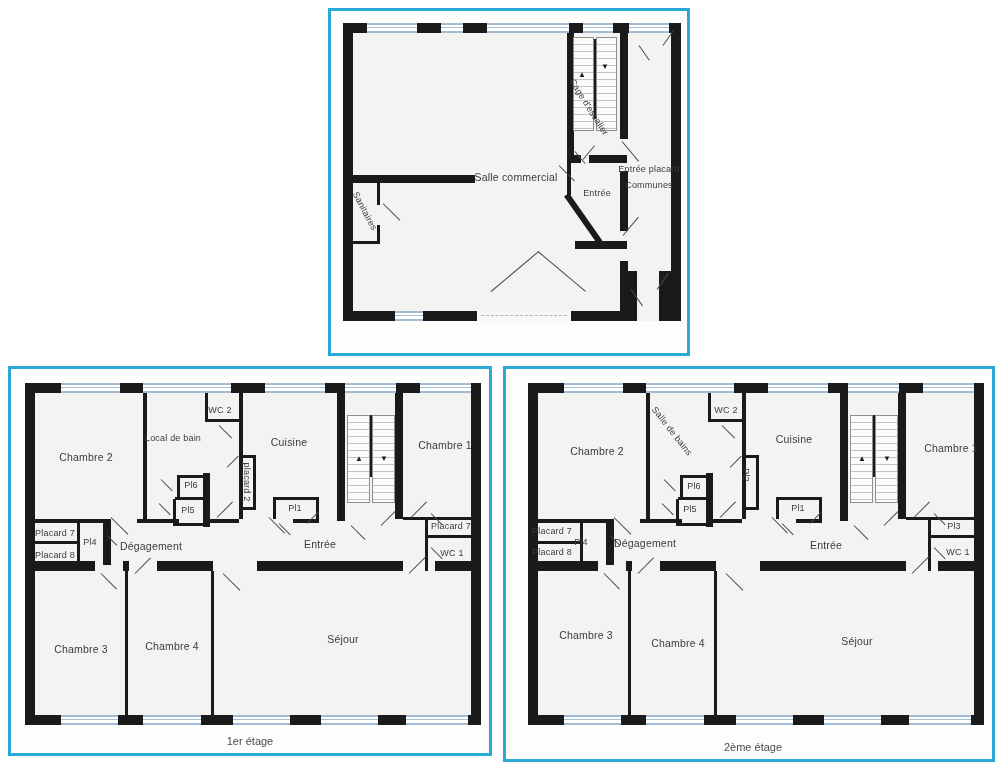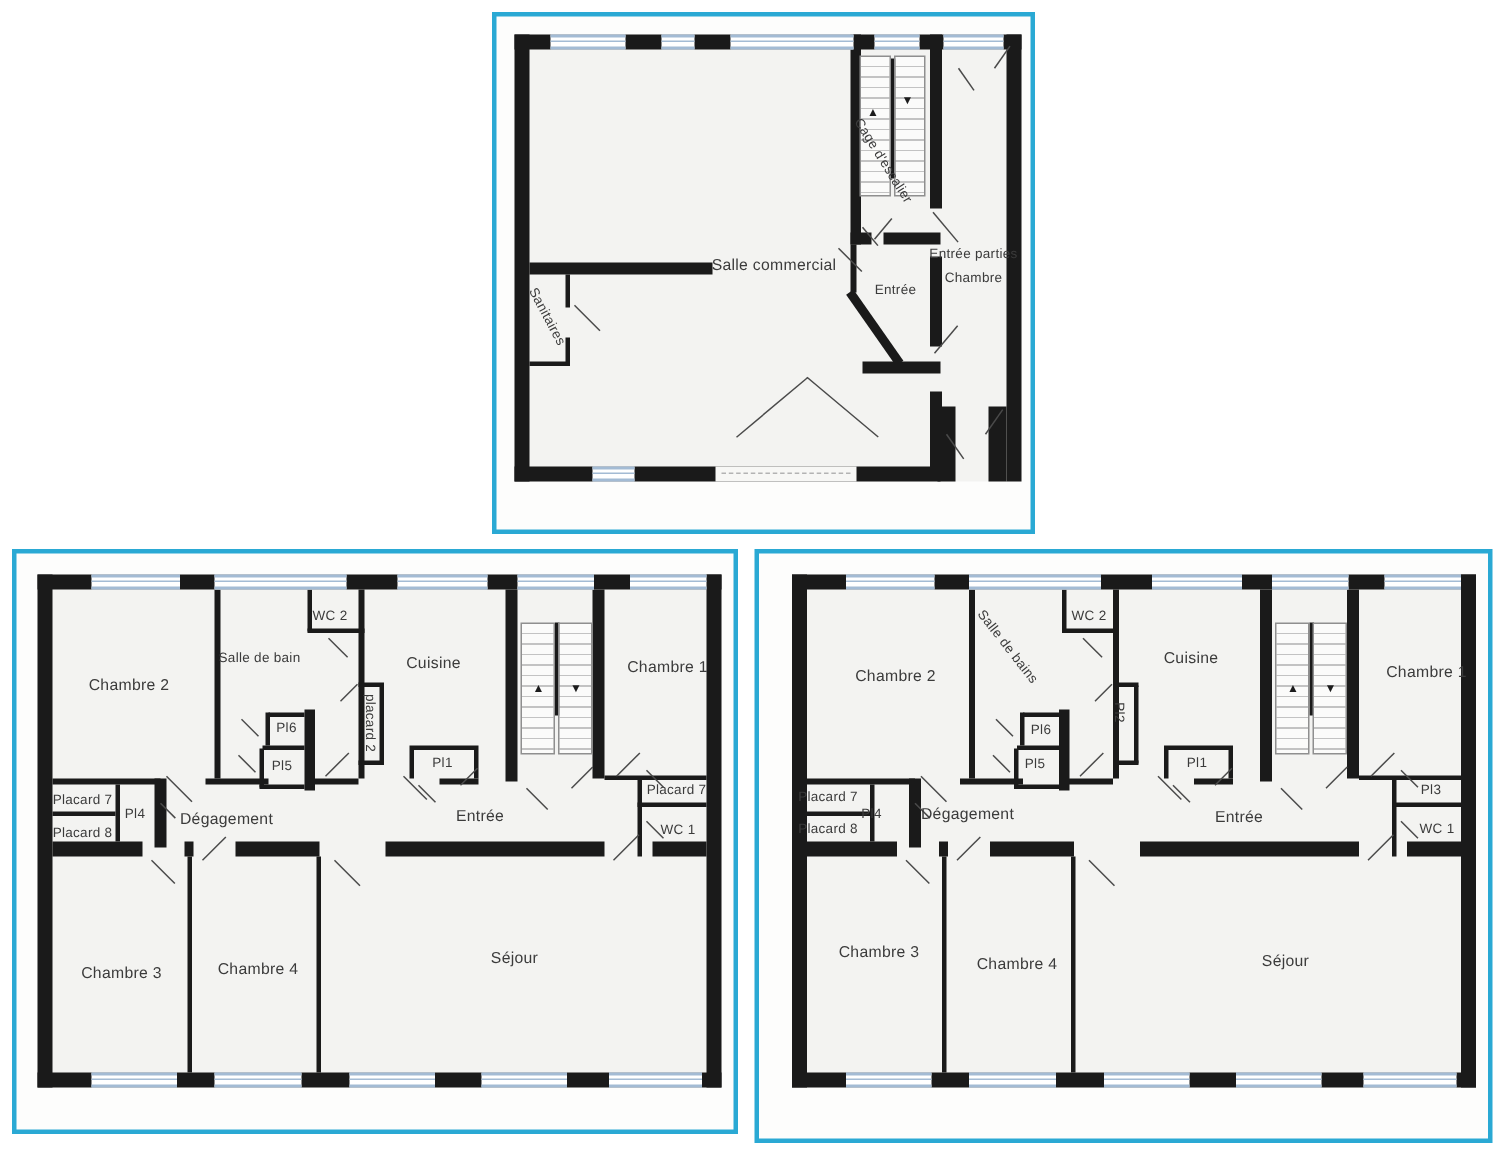--- a/index.html
+++ b/index.html
@@ -75,22 +75,22 @@
         <i class="door" style="left: 300px; top: 278px; width: 20px; height: 0px; transform: rotate(55deg);"></i>
         <i class="door" style="left: 326px; top: 278px; width: 20px; height: 0px; transform: rotate(-55deg);"></i>
         <i class="door" style="left: 160px; top: 280px; width: 62px; height: 0px; transform: rotate(-40deg);"></i>
         <i class="door" style="left: 207px; top: 240px; width: 62px; height: 0px; transform: rotate(40deg);"></i>
         <span class="arr" style="left: 251px; top: 64px;">▲</span>
         <span class="arr" style="left: 274px; top: 56px;">▼</span>
         <span class="lbl" style="left: 185px; top: 166px;">Salle commercial</span>
         <span class="lbl sm" style="left: 34px; top: 200px; transform: translate(-50%, -50%) rotate(62deg);">Sanitaires</span>
         <span class="lbl sm" style="left: 266px; top: 182px;">Entrée</span>
         <span class="lbl sm" style="left: 258px; top: 96px; transform: translate(-50%, -50%) rotate(58deg);">Cage d'escalier</span>
-        <span class="lbl sm" style="left: 318px; top: 158px;">Entrée parties</span>
-        <span class="lbl sm" style="left: 318px; top: 174px;">Chambre</span>
+        <span class="lbl sm" style="left: 318px; top: 158px;">Entrée placard</span>
+        <span class="lbl sm" style="left: 318px; top: 174px;">Communes</span>
       </div>
   </section>
   <section class="frame" id="p2">
     <div class="inner">
         <i class="floor" style="left: 14px; top: 14px; width: 456px; height: 342px;"></i>
         <i class="w" style="left: 14px; top: 14px; width: 456px; height: 10px;"></i>
         <i class="w" style="left: 14px; top: 14px; width: 10px; height: 342px;"></i>
         <i class="w" style="left: 460px; top: 14px; width: 10px; height: 342px;"></i>
         <i class="w" style="left: 14px; top: 346px; width: 456px; height: 10px;"></i>
         <i class="w" style="left: 132px; top: 24px; width: 4px; height: 126px;"></i>
@@ -156,38 +156,39 @@
         <i class="door" style="left: 420px; top: 144px; width: 16px; height: 0px; transform: rotate(45deg);"></i>
         <i class="door" style="left: 420px; top: 178px; width: 16px; height: 0px; transform: rotate(45deg);"></i>
         <i class="door" style="left: 90px; top: 204px; width: 22px; height: 0px; transform: rotate(45deg);"></i>
         <i class="door" style="left: 124px; top: 204px; width: 22px; height: 0px; transform: rotate(-45deg);"></i>
         <i class="door" style="left: 212px; top: 204px; width: 24px; height: 0px; transform: rotate(45deg);"></i>
         <i class="door" style="left: 398px; top: 204px; width: 24px; height: 0px; transform: rotate(-45deg);"></i>
         <i class="door" style="left: 96px; top: 166px; width: 14px; height: 0px; transform: rotate(45deg);"></i>
         <span class="arr" style="left: 348px; top: 90px;">▲</span>
         <span class="arr" style="left: 373px; top: 90px;">▼</span>
         <span class="lbl" style="left: 75px; top: 88px;">Chambre 2</span>
-        <span class="lbl sm" style="left: 162px; top: 69px;">Salle de bain</span>
+        <span class="lbl sm" style="left: 162px; top: 69px;">Local de bain</span>
         <span class="lbl sm" style="left: 209px; top: 41px;">WC 2</span>
         <span class="lbl" style="left: 278px; top: 73px;">Cuisine</span>
         <span class="lbl" style="left: 434px; top: 76px;">Chambre 1</span>
         <span class="lbl sm" style="left: 180px; top: 116px;">Pl6</span>
         <span class="lbl sm" style="left: 177px; top: 141px;">Pl5</span>
         <span class="lbl sm" style="left: 236px; top: 113px; transform: translate(-50%, -50%) rotate(90deg);">placard 2</span>
         <span class="lbl sm" style="left: 284px; top: 139px;">Pl1</span>
         <span class="lbl sm" style="left: 440px; top: 157px;">Placard 7</span>
         <span class="lbl sm" style="left: 441px; top: 184px;">WC 1</span>
         <span class="lbl sm" style="left: 44px; top: 164px;">Placard 7</span>
         <span class="lbl sm" style="left: 79px; top: 173px;">Pl4</span>
         <span class="lbl sm" style="left: 44px; top: 186px;">Placard 8</span>
         <span class="lbl" style="left: 140px; top: 177px;">Dégagement</span>
         <span class="lbl" style="left: 309px; top: 175px;">Entrée</span>
         <span class="lbl" style="left: 70px; top: 280px;">Chambre 3</span>
         <span class="lbl" style="left: 161px; top: 277px;">Chambre 4</span>
         <span class="lbl" style="left: 332px; top: 270px;">Séjour</span>
+        <div class="cap" style="top: 366px;">1er étage</div>
       </div>
   </section>
   <section class="frame" id="p3">
     <div class="inner">
         <i class="floor" style="left: 14px; top: 14px; width: 456px; height: 342px;"></i>
         <i class="w" style="left: 14px; top: 14px; width: 456px; height: 10px;"></i>
         <i class="w" style="left: 14px; top: 14px; width: 10px; height: 342px;"></i>
         <i class="w" style="left: 460px; top: 14px; width: 10px; height: 342px;"></i>
         <i class="w" style="left: 14px; top: 346px; width: 456px; height: 10px;"></i>
         <i class="w" style="left: 132px; top: 24px; width: 4px; height: 126px;"></i>
@@ -271,15 +272,16 @@
         <span class="lbl sm" style="left: 440px; top: 157px;">Pl3</span>
         <span class="lbl sm" style="left: 444px; top: 183px;">WC 1</span>
         <span class="lbl sm" style="left: 38px; top: 162px;">Placard 7</span>
         <span class="lbl sm" style="left: 67px; top: 173px;">Pl4</span>
         <span class="lbl sm" style="left: 38px; top: 183px;">Placard 8</span>
         <span class="lbl" style="left: 131px; top: 174px;">Dégagement</span>
         <span class="lbl" style="left: 312px; top: 176px;">Entrée</span>
         <span class="lbl" style="left: 72px; top: 266px;">Chambre 3</span>
         <span class="lbl" style="left: 164px; top: 274px;">Chambre 4</span>
         <span class="lbl" style="left: 343px; top: 272px;">Séjour</span>
+        <div class="cap" style="top: 372px;">2ème étage</div>
       </div>
   </section>
 </div>
 
 </body></html>

